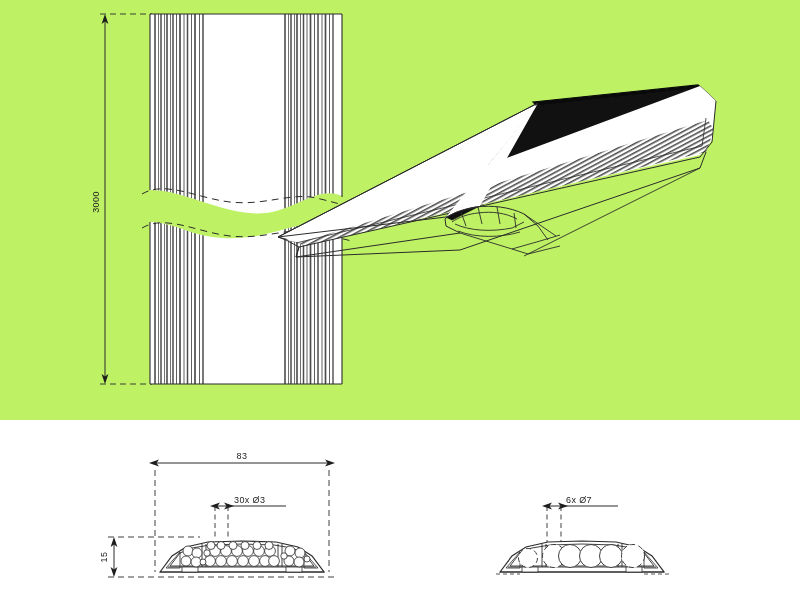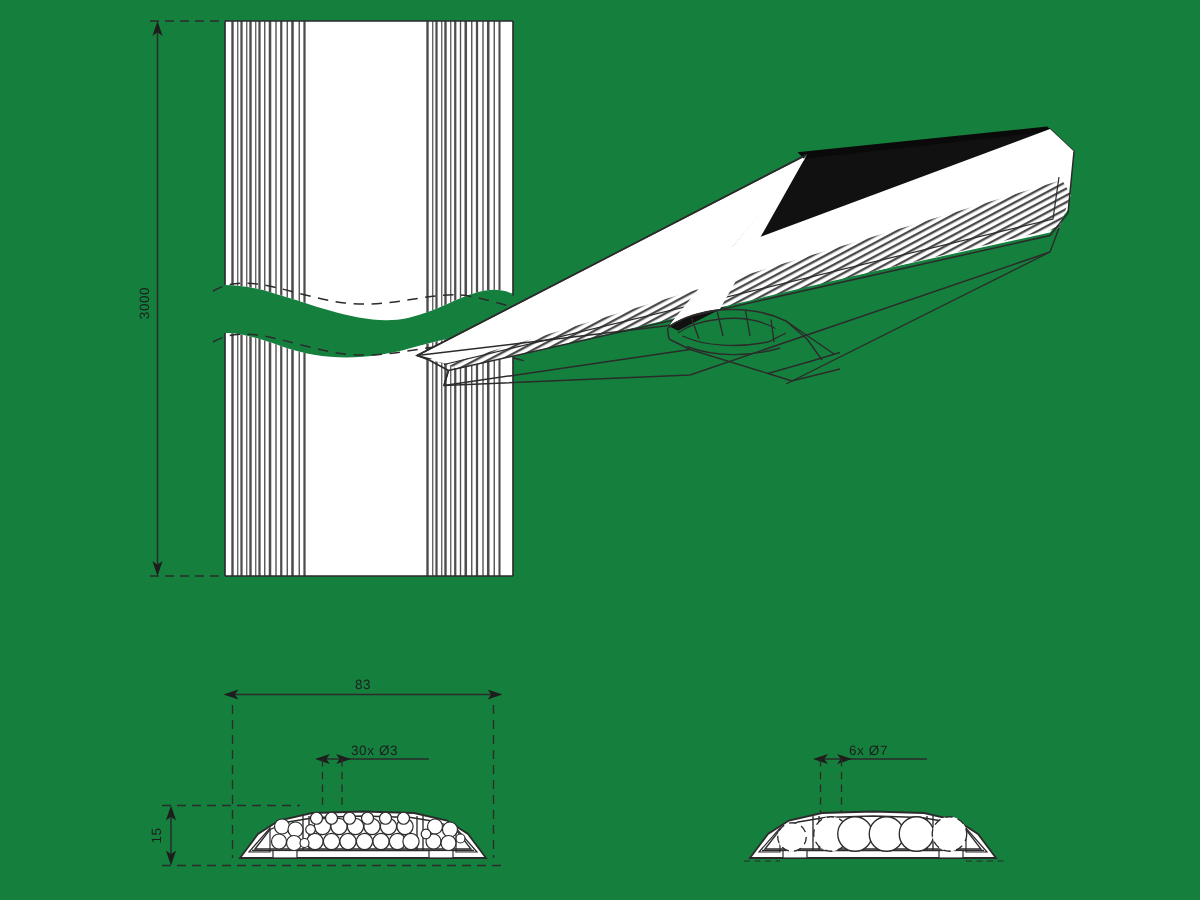--- a/index.html
+++ b/index.html
@@ -1,21 +1,21 @@
 <!DOCTYPE html>
 <html><head>
 <meta charset="utf-8">
 <style>
   html,body{margin:0;padding:0;background:#ffffff;}
   body{
     width:800px;height:600px;overflow:hidden;
     font-family:"Liberation Sans", sans-serif;
     color:#1a1a1a;
   }
-  #sheet{position:relative;width:800px;height:600px;background:#15803d;}
+  #sheet{position:relative;width:800px;height:420px;background:#bef264;}
   svg{display:block;}
   .dimtext{
     font-family:"Liberation Sans", sans-serif;
     font-size:9px;
     fill:#1d1d1d;
     letter-spacing:0.4px;
   }
 </style>
 </head>
 <body>

